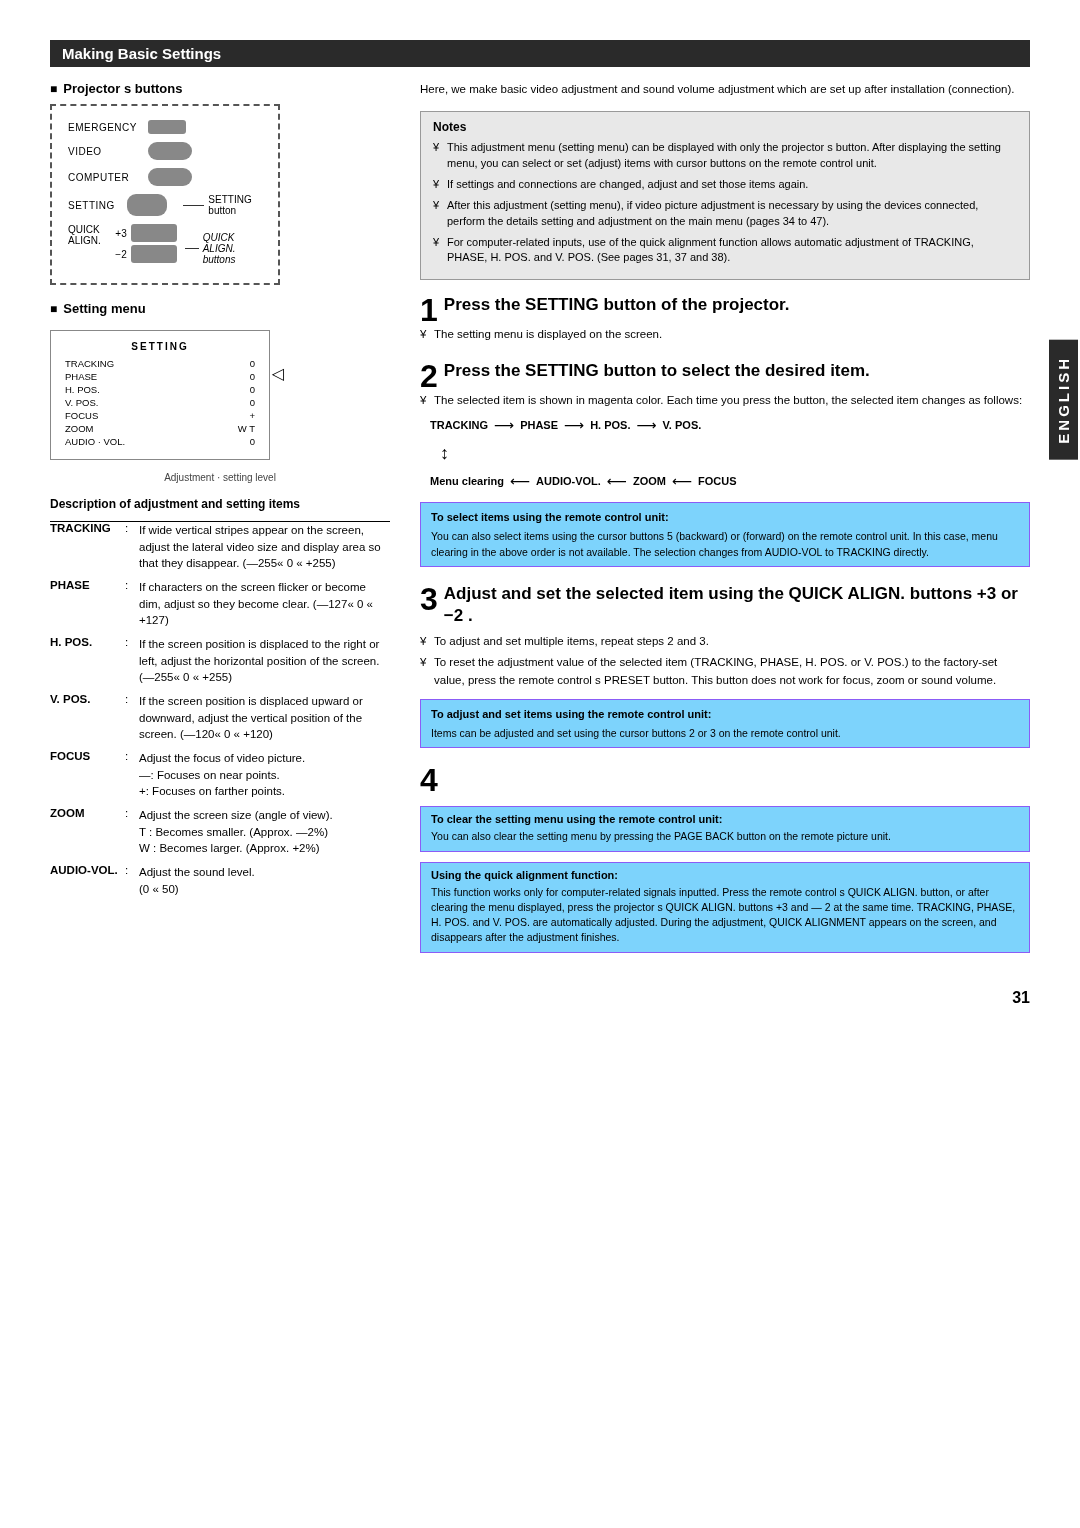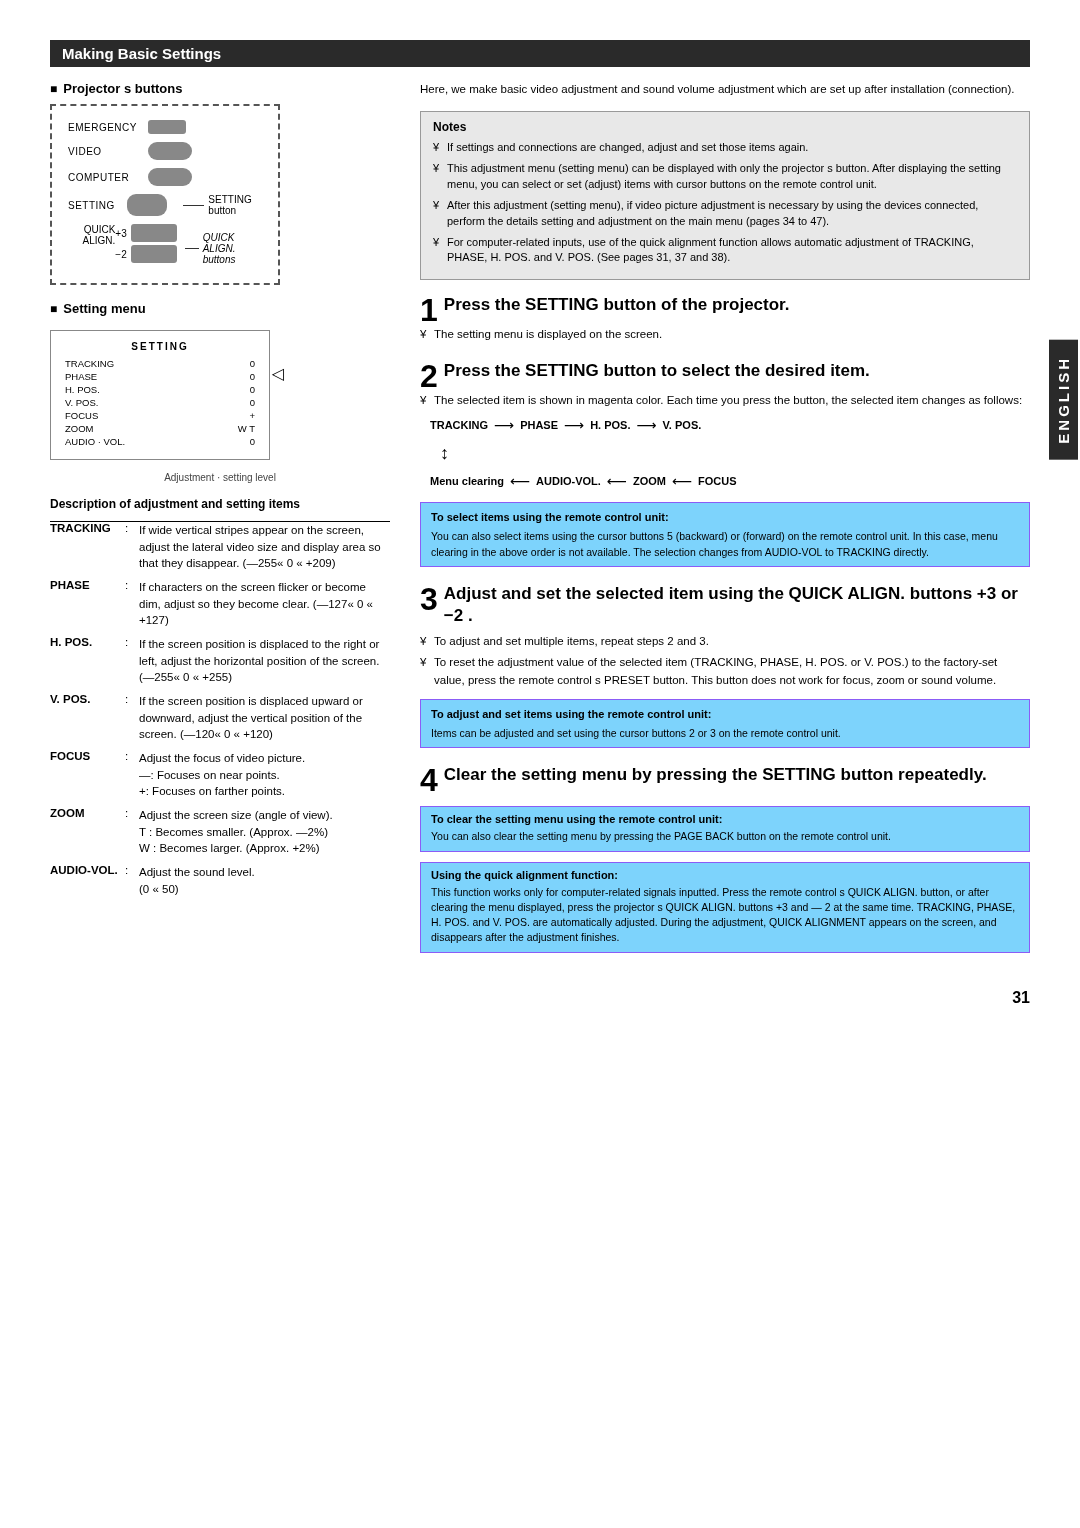--- a/index.html
+++ b/index.html
@@ -360,21 +360,21 @@
           <span class="proj-label">SETTING</span>
           <div class="proj-button-oval" style="width:54px; height:22px;"></div>
           <div style="margin-left:8px; display:flex; flex-direction:column; gap:2px;">
             <div style="display:flex; align-items:center;">
               <div style="width:30px; height:1px; background:#333;"></div>
               <span style="font-size:10px; margin-left:4px;">SETTING button</span>
             </div>
           </div>
         </div>
         <div style="display:flex; align-items:flex-start; margin-bottom:4px;">
-          <div style="width:80px; display:flex; flex-direction:column; align-items:flex-end;">
+          <div style="width:80px; display:flex; flex-direction:column; align-items:flex-start;">
             <span style="font-size:10px;">QUICK</span>
             <span style="font-size:10px;">ALIGN.</span>
           </div>
           <div style="display:flex; flex-direction:column; gap:3px;">
             <div style="display:flex; align-items:center; gap:4px;">
               <span style="font-size:10px;">+3</span>
               <div style="width:46px; height:18px; background:#888; border-radius:3px;"></div>
             </div>
             <div style="display:flex; align-items:center; gap:4px;">
               <span style="font-size:10px;">−2</span>
@@ -433,21 +433,21 @@
 
       <div class="diagram-caption">Adjustment · setting level</div>
 
       
       <div class="desc-section">
         <div class="desc-title">Description of adjustment and setting items</div>
 
         <div class="desc-row">
           <span class="desc-key">TRACKING</span>
           <span class="desc-colon"> :</span>
-          <span class="desc-val">If wide vertical stripes appear on the screen, adjust the lateral video size and display area so that they disappear. (—255«  0 «  +209)</span>
+          <span class="desc-val">If wide vertical stripes appear on the screen, adjust the lateral video size and display area so that they disappear. (—255«  0 «  +255)</span>
         </div>
         <div class="desc-row">
           <span class="desc-key">PHASE</span>
           <span class="desc-colon"> :</span>
           <span class="desc-val">If characters on the screen flicker or become dim, adjust so they become clear. (—127«  0 «  +127)</span>
         </div>
         <div class="desc-row">
           <span class="desc-key">H. POS.</span>
           <span class="desc-colon"> :</span>
           <span class="desc-val">If the screen position is displaced to the right or left, adjust the horizontal position of the screen. (—255«  0 «  +255)</span>
@@ -474,22 +474,22 @@
         </div>
       </div>
     </div>
 
     <div class="right-col">
       <div class="intro-text">Here, we make basic video adjustment and sound volume adjustment which are set up after installation (connection).</div>
 
       <div class="notes-box">
         <div class="notes-title">Notes</div>
         <ul class="notes-list">
+          <li>This adjustment menu (setting menu) can be displayed with only the projector s button. After displaying the setting menu, you can select or set (adjust) items with cursor buttons on the remote control unit.</li>
           <li>If settings and connections are changed, adjust and set those items again.</li>
-          <li>This adjustment menu (setting menu) can be displayed with only the projector s button. After displaying the setting menu, you can select or set (adjust) items with cursor buttons on the remote control unit.</li>
           <li>After this adjustment (setting menu), if video picture adjustment is necessary by using the devices connected, perform the details setting and adjustment on the main menu (pages 34 to 47).</li>
           <li>For computer-related inputs, use of the quick alignment function allows automatic adjustment of TRACKING, PHASE, H. POS. and V. POS. (See pages 31, 37 and 38).</li>
         </ul>
       </div>
 
       <div class="step-block">
         <div class="step-header">
           <span class="step-number">1</span>
           <div class="step-title">Press the SETTING button of the projector.</div>
         </div>
@@ -549,26 +549,25 @@
           <div class="memo-box">
             <div class="memo-title">To adjust and set items using the remote control unit:</div>
             <div class="memo-content">Items can be adjusted and set using the cursor buttons 2  or  3  on the remote control unit.</div>
           </div>
         </div>
       </div>
 
       <div class="step-block">
         <div class="step-header">
           <span class="step-number">4</span>
-          <div class="step-title">Clear the setting menu by pressing the SETTING button repeatedly.</div>
         </div>
 
         <div class="memo-box">
           <div class="memo-title">To clear the setting menu using the remote control unit:</div>
-          <div class="memo-content">You can also clear the setting menu by pressing the PAGE BACK button on the remote control unit.</div>
+          <div class="memo-content">You can also clear the setting menu by pressing the PAGE BACK button on the remote picture unit.</div>
         </div>
 
         <div class="memo-box">
           <div class="memo-title">Using the quick alignment function:</div>
           <div class="memo-content">This function works only for computer-related signals inputted. Press the remote control s QUICK ALIGN. button, or after clearing the menu displayed, press the projector s QUICK ALIGN. buttons +3  and  — 2  at the same time. TRACKING, PHASE, H. POS. and V. POS. are automatically adjusted. During the adjustment, QUICK ALIGNMENT  appears on the screen, and disappears after the adjustment finishes.</div>
         </div>
       </div>
 
     </div>
   </div>

